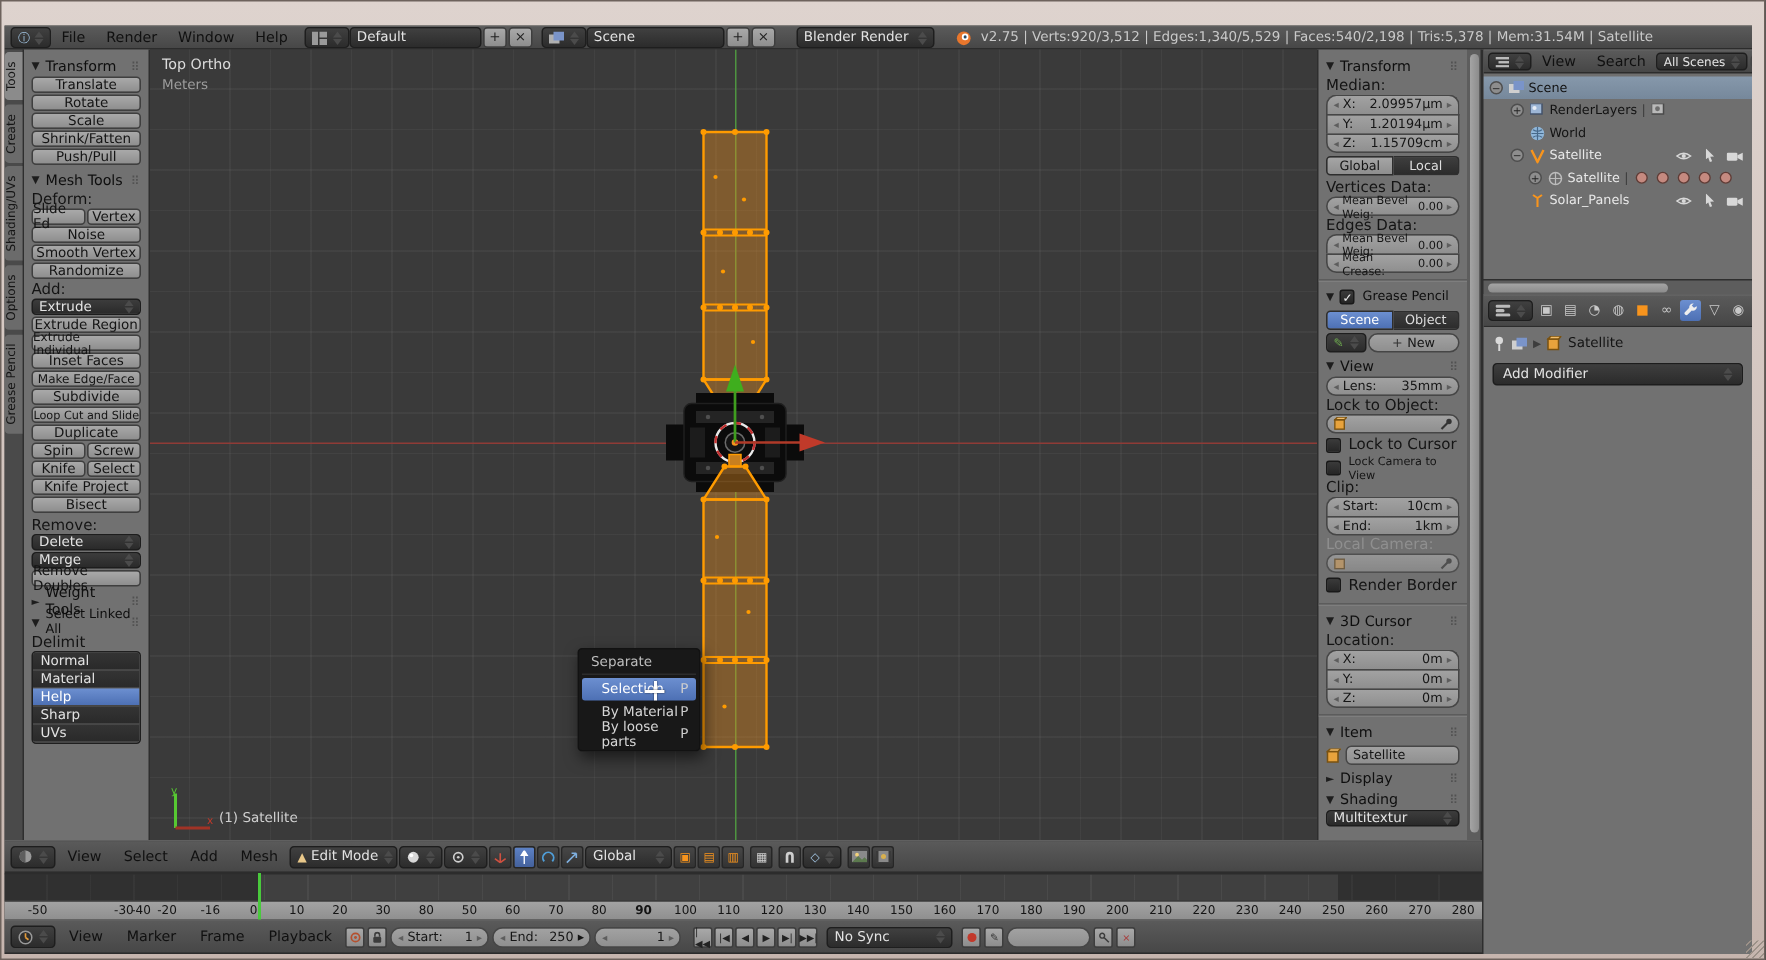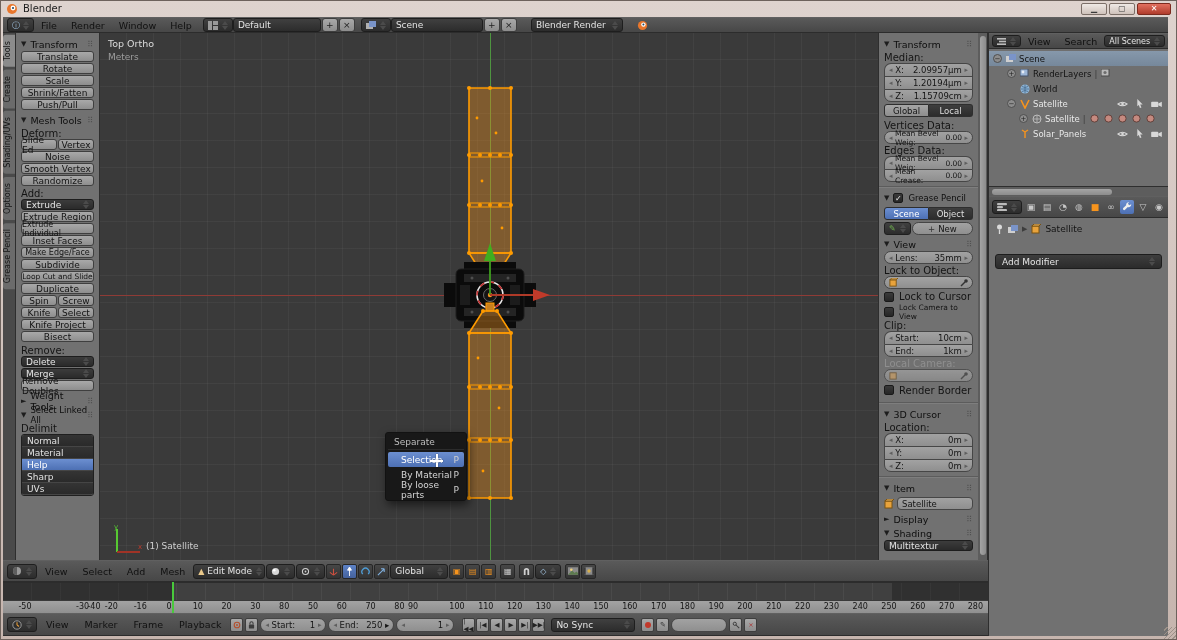--- a/index.html
+++ b/index.html
@@ -91,21 +91,21 @@
   .oic{width:11px;height:11px;display:inline-flex;align-items:center;justify-content:center;margin-right:3px;font-size:8px;flex:none}
   .exp{width:9px;height:9px;border-radius:50%;background:#8d8d8d;border:1px solid #4e4e4e;color:#222;font-size:7px;display:inline-flex;align-items:center;justify-content:center;margin-right:3px;flex:none}
   .rt-ics{position:absolute;right:3px;display:flex;gap:3px}
   #out-sb{position:absolute;left:985px;top:169px;width:180px;height:10px;background:#5d5d5d;border-left:1px solid #2e2e2e;border-top:1px solid #2e2e2e}
   #out-sb div{position:absolute;left:3px;top:2px;width:120px;height:6px;border-radius:3px;background:linear-gradient(#a4a4a4,#8c8c8c)}
   #props{position:absolute;left:985px;top:179px;width:180px;height:440px;background:#717171;border-left:1px solid #2e2e2e;overflow:hidden}
   #props .hdr{height:22px;padding:0 3px;gap:2px}
   .ptab{width:14px;height:14px;border-radius:2px;display:inline-flex;align-items:center;justify-content:center;font-size:9px;color:#c9c9c9;flex:none}
   .ptab.on{background:linear-gradient(#6c8fd0,#4d70b4)}
   .crumb{display:flex;align-items:center;gap:4px;padding:6px 6px 0 6px;color:#141414;font-size:9px}
-  .addmod{margin:20px 6px;background:linear-gradient(#3e3e3e,#2b2b2b);border:1px solid #1d1d1d;border-radius:3px;color:#e4e4e4;font-size:9px;height:15px;display:flex;align-items:center;padding:0 6px}
+  .addmod{margin:8px 6px;background:linear-gradient(#3e3e3e,#2b2b2b);border:1px solid #1d1d1d;border-radius:3px;color:#e4e4e4;font-size:9px;height:15px;display:flex;align-items:center;padding:0 6px}
 
   
   #v3hdr{position:absolute;left:0;top:543px;width:985px;height:22px;padding:0 4px;gap:1px}
   #v3hdr .wdark,#tlhdr .wdark{height:15px}
   .mini{width:15px;height:15px;border:1px solid #262626;border-radius:2px;background:linear-gradient(#474747,#333);display:inline-flex;align-items:center;justify-content:center;font-size:8px;color:#cfcfcf;flex:none}
   .mini.on{background:linear-gradient(#5d82c6,#44619c);color:#fff}
   .mini.org{color:#f7941d}
   #timeline{position:absolute;left:0;top:565px;width:985px;height:54px}
   #tl-track{position:absolute;left:0;top:0;width:100%;height:18px;background:#404040;border-top:1px solid #2c2c2c;background-image:repeating-linear-gradient(to right,transparent 0 28px,rgba(255,255,255,.05) 28px 29px)}
   .tl-dark{position:absolute;top:0;height:18px;background:rgba(0,0,0,.25)}
@@ -118,35 +118,20 @@
 
   
   #grip{position:absolute;right:1px;bottom:1px;width:12px;height:12px;background:repeating-linear-gradient(135deg,transparent 0 2px,#9c9188 2px 3px)}
   svg{display:block}
 </style>
 </head>
 <body>
 
 <div id="win">
 
-  <div id="titlebar">
-    <span style="margin-right:5px">
-      <svg width="12" height="12" viewBox="0 0 12 12">
-          <circle cx="6" cy="6" r="5" fill="#e8762c"></circle>
-          <circle cx="7" cy="5" r="2.4" fill="#fff"></circle>
-          <circle cx="7" cy="5" r="1.1" fill="#274a66"></circle>
-        </svg>
-    </span>
-    <span>Blender</span>
-    <span style="margin-left:auto;display:flex">
-      <span class="win-btn">▁</span>
-      <span class="win-btn">▢</span>
-      <span class="win-btn close">✕</span>
-    </span>
-  </div>
 
   <div id="app">
 
     <div class="hdr" style="position:absolute;left:0;top:0;width:1165px;height:16px">
       <span class="wdark" style="margin-left:4px">
         <span style="color:#9fc0dd;font-size:8px">ⓘ</span>
         <span class="spin dk" style="padding-left:3px">
             <i class="u"></i>
             <i class="d"></i>
           </span>
@@ -193,20 +178,21 @@
             <i class="d"></i>
           </span>
       </span>
       <span style="margin-left:14px">
         <svg width="11" height="11" viewBox="0 0 12 12">
             <circle cx="6" cy="6" r="5" fill="#e8762c"></circle>
             <circle cx="7" cy="5" r="2.4" fill="#fff"></circle>
             <circle cx="7" cy="5" r="1.1" fill="#274a66"></circle>
           </svg>
       </span>
+      <span style="color:#c9c9c9;font-size:9px;margin-left:6px;white-space:nowrap">v2.75 | Verts:920/3,512 | Edges:1,340/5,529 | Faces:540/2,198 | Tris:5,378 | Mem:31.54M | Satellite</span>
     </div>
 
     <div id="tabstrip">
       <span class="vtab on">Tools</span>
       <span class="vtab">Create</span>
       <span class="vtab">Shading/UVs</span>
       <span class="vtab">Options</span>
       <span class="vtab">Grease Pencil</span>
     </div>
 
@@ -903,21 +889,21 @@
           <span class="tl-num" style="left: 137.2px;">-16</span>
           <span class="tl-num" style="left: 166px;">0</span>
           <span class="tl-num" style="left: 194.8px;">10</span>
           <span class="tl-num" style="left: 223.6px;">20</span>
           <span class="tl-num" style="left: 252.4px;">30</span>
           <span class="tl-num" style="left: 281.2px;">80</span>
           <span class="tl-num" style="left: 310px;">50</span>
           <span class="tl-num" style="left: 338.8px;">60</span>
           <span class="tl-num" style="left: 367.6px;">70</span>
           <span class="tl-num" style="left: 396.4px;">80</span>
-          <span class="tl-num" style="left: 410px;">90</span>
+          <span class="tl-num" style="left: 426px; font-weight: bold;">90</span>
           <span class="tl-num" style="left: 454px;">100</span>
           <span class="tl-num" style="left: 482.8px;">110</span>
           <span class="tl-num" style="left: 511.6px;">120</span>
           <span class="tl-num" style="left: 540.4px;">130</span>
           <span class="tl-num" style="left: 569.2px;">140</span>
           <span class="tl-num" style="left: 598px;">150</span>
           <span class="tl-num" style="left: 626.8px;">160</span>
           <span class="tl-num" style="left: 655.6px;">170</span>
           <span class="tl-num" style="left: 684.4px;">180</span>
           <span class="tl-num" style="left: 713.2px;">190</span>

